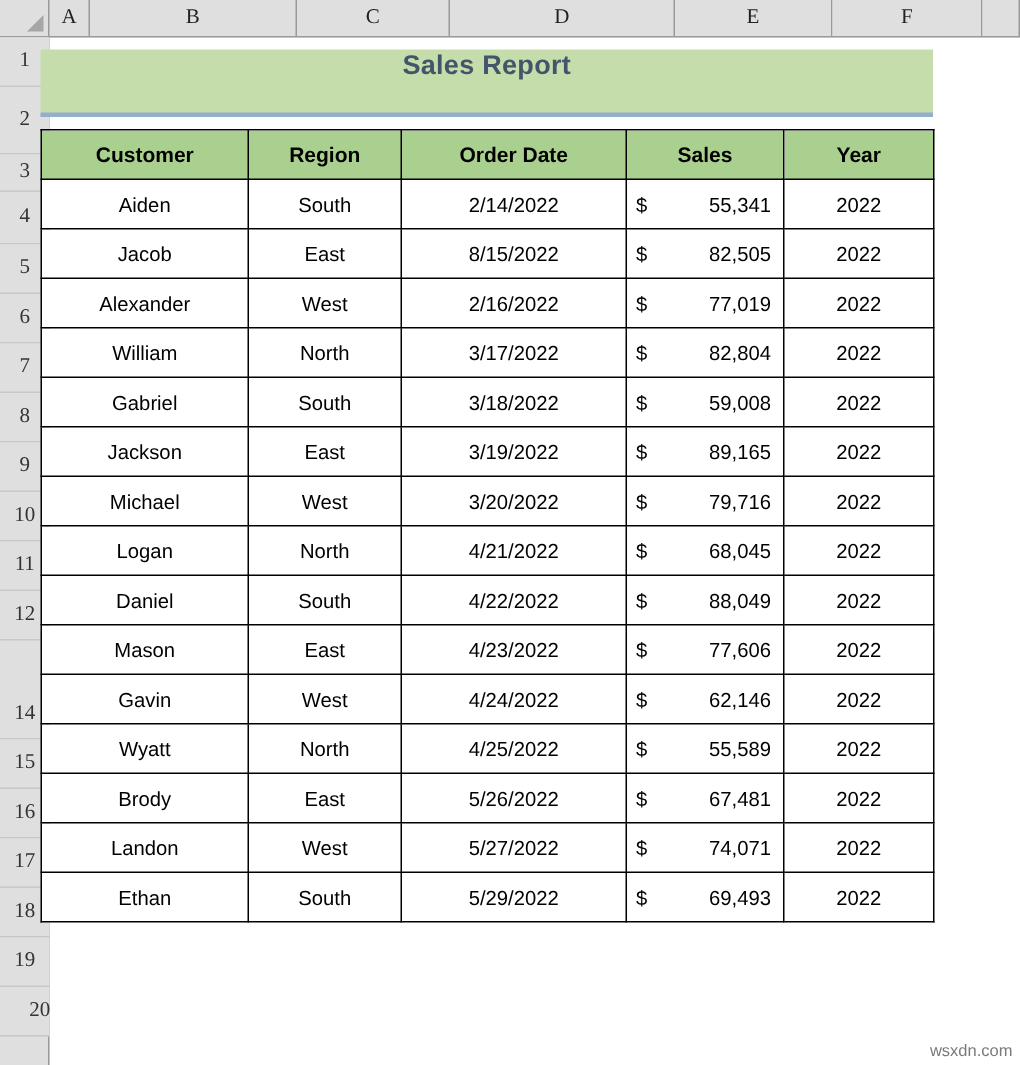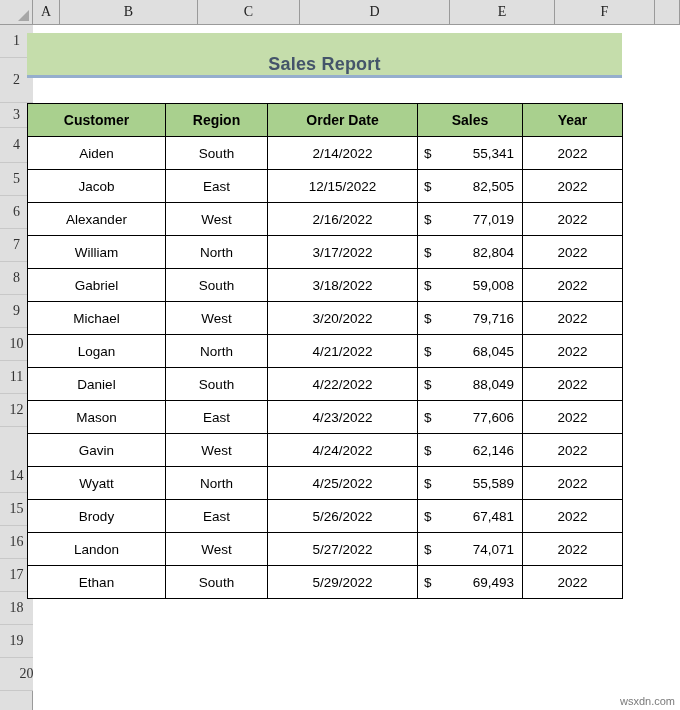--- a/index.html
+++ b/index.html
@@ -51,30 +51,30 @@
     position:absolute; left:33px; top:25px;
     width:647px; height:685px; background:#ffffff;
   }
 
   
   .title-band {
     position:absolute; left:27px; top:33px;
     width:595px; height:45px;
     background:#c5ddab;
     border-bottom:3px solid #95aecd;
-    display:flex; align-items:flex-end; justify-content:center;
+    display:flex; align-items:flex-start; justify-content:center;
   }
   .title-text {
     font-size:18px; font-weight:bold; color:#44546a;
     letter-spacing:0.2px;
   }
 
   
   .data-table {
-    position:absolute; left:27px; top:103px;
+    position:absolute; left:27px; top:86px;
     width:595px;
     border-collapse:collapse;
     table-layout:fixed;
   }
   .data-table th, .data-table td {
     border:1px solid #000000;
     height:33px;
     font-size:13.5px;
     color:#000000;
     text-align:center;
@@ -188,21 +188,21 @@
             <div class="sales-wrap">
               <span class="sales-sym">$</span>
               <span class="sales-amt">55,341</span>
             </div>
           </td>
           <td>2022</td>
         </tr>
         <tr>
           <td>Jacob</td>
           <td>East</td>
-          <td>12/15/2022</td>
+          <td>8/15/2022</td>
           <td class="sales-cell">
             <div class="sales-wrap">
               <span class="sales-sym">$</span>
               <span class="sales-amt">82,505</span>
             </div>
           </td>
           <td>2022</td>
         </tr>
         <tr>
           <td>Alexander</td>
@@ -234,20 +234,32 @@
           <td>3/18/2022</td>
           <td class="sales-cell">
             <div class="sales-wrap">
               <span class="sales-sym">$</span>
               <span class="sales-amt">59,008</span>
             </div>
           </td>
           <td>2022</td>
         </tr>
         <tr>
+          <td>Jackson</td>
+          <td>East</td>
+          <td>3/19/2022</td>
+          <td class="sales-cell">
+            <div class="sales-wrap">
+              <span class="sales-sym">$</span>
+              <span class="sales-amt">89,165</span>
+            </div>
+          </td>
+          <td>2022</td>
+        </tr>
+        <tr>
           <td>Michael</td>
           <td>West</td>
           <td>3/20/2022</td>
           <td class="sales-cell">
             <div class="sales-wrap">
               <span class="sales-sym">$</span>
               <span class="sales-amt">79,716</span>
             </div>
           </td>
           <td>2022</td>

